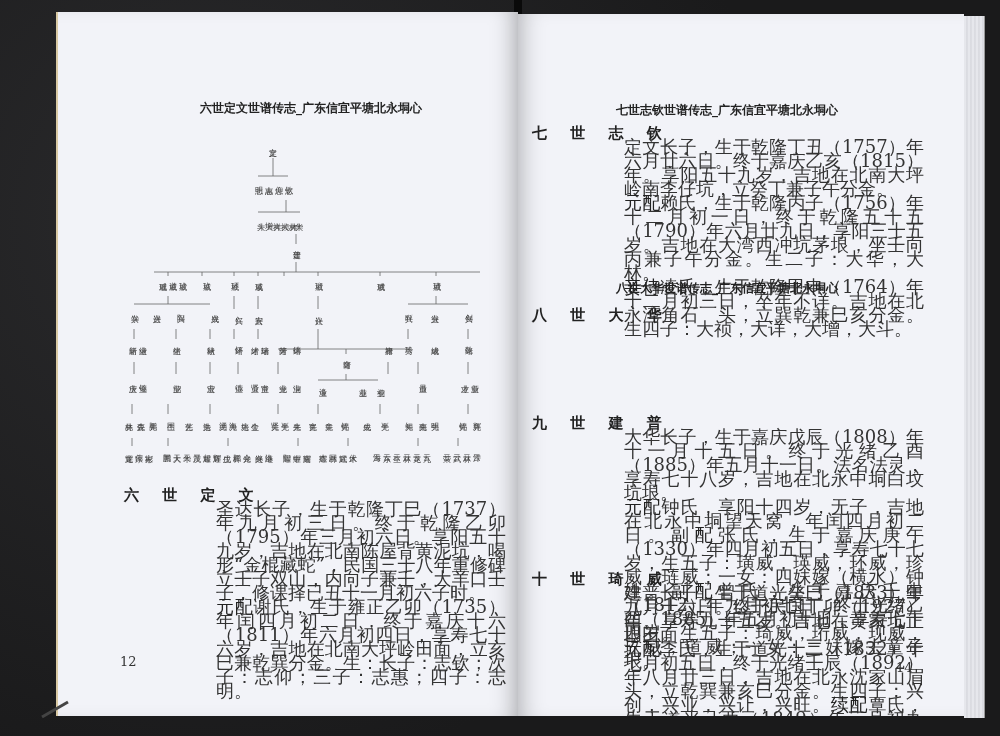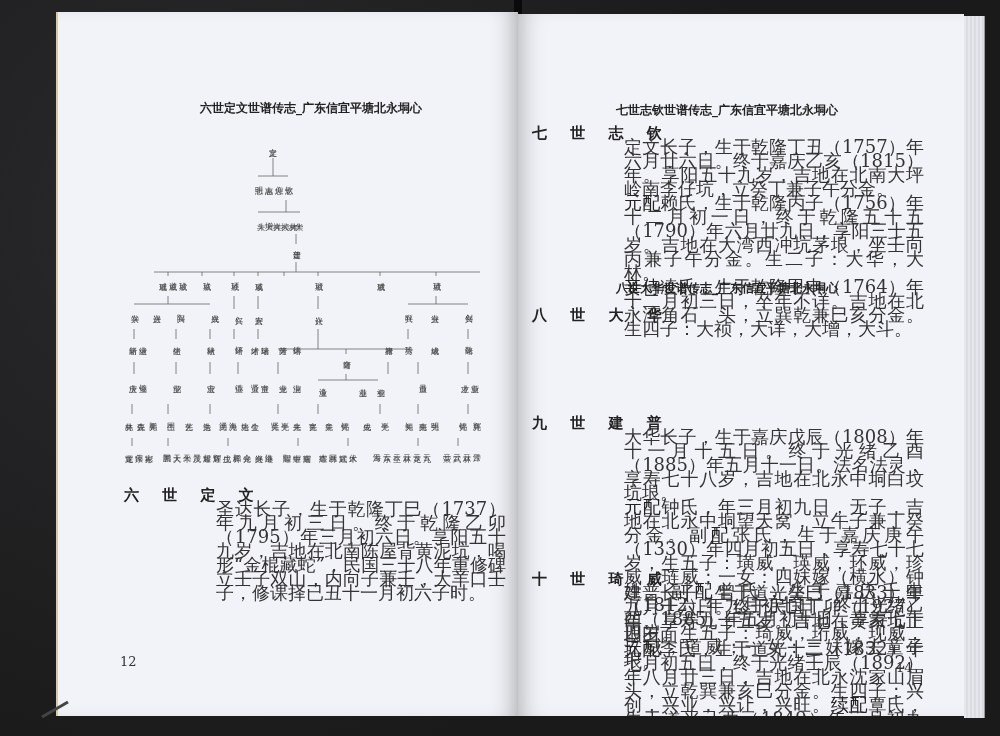--- a/index.html
+++ b/index.html
@@ -250,20 +250,21 @@
     <div class="tn" style="left:324px; top:324px;">云荣</div>
     <div class="tn" style="left:334px; top:324px;">云武</div>
     <div class="tn" style="left:344px; top:324px;">云林</div>
     <div class="tn" style="left:354px; top:324px;">云汗</div>
   </div>
 
   <div class="entry" style="left:66px; top:474px; width:382px;">
     <div class="gen-label">六 世 定 文</div>
     <div class="gen-body">
       <div><b></b><span>圣达长子，生于乾隆丁巳（1737）年九月初三日。终于乾隆乙卯（1795）年三月初六日。享阳五十九岁，吉地在北南陈屋背黄泥坑，喝形“金棍藏蛇”，民国三十八年重修碑立壬子双山，内向子兼壬，大羊口壬子，修课择已丑十一月初六子时。</span></div>
+      <div><b>元配</b><span>谢氏，生于雍正乙卯（1735）年闰四月初二日，终于嘉庆十六（1811）年六月初四日，享寿七十六岁，吉地在北南大坪岭田面，立亥巳兼乾巽分金。生：长子：志钦；次子：志仰；三子：志惠；四子：志明。</span></div>
     </div>
   </div>
 
   <div class="page-num" style="left:62px; top:642px;text-align:right;">12</div>
 </div>
 
 <div class="page page-right">
   <div class="section-title" style="left:98px; top:88px;text-align:center;">七世志钦世谱传志_广东信宜平塘北永垌心</div>
 
   <div class="entry" style="left:14px; top:110px; width:392px;">
@@ -280,21 +281,21 @@
   <div class="entry" style="left:14px; top:292px; width:392px;">
     <div class="gen-label">八 世 大 华</div>
     <div class="gen-body">
     </div>
   </div>
 
   <div class="entry" style="left:14px; top:400px; width:392px;">
     <div class="gen-label">九 世 建 普</div>
     <div class="gen-body">
       <div><b></b><span>大华长子，生于嘉庆戊辰（1808）年十一月十五日。终于光绪乙酉（1885）年五月十一日。法名法灵，享寿七十八岁，吉地在北永中垌白坟坑垠。</span></div>
-      <div><b>元配</b><span>钟氏，年三月初九日，无子，吉地在北永中垌望天窝，立午子兼丁癸分金。</span><b>副配</b><span>张氏，生于嘉庆庚午（1330）年四月初五日，享寿七十七岁，生五子：璜威，瑛威，环威，珍威，琏威；一女：四妹嫁（横水）钟姓。</span><b>副配</b><span>曾氏，生于嘉庆壬申（1812）年九月初七日，终于光绪乙酉（1885）年五月初十日，享寿七十四岁。生五子：琦威，珩威，现威，玖威，道威；一女：三妹嫁去童子垠。</span></div>
+      <div><b>元配</b><span>钟氏，享阳十四岁，无子，吉地在北永中垌望天窝，年闰四月初二日。</span><b>副配</b><span>张氏，生于嘉庆庚午（1330）年四月初五日，享寿七十七岁，生五子：璜威，瑛威，环威，珍威，琏威；一女：四妹嫁（横水）钟姓。</span><b>副配</b><span>曾氏，生于嘉庆壬申（1812）年九月初七日，终于光绪乙酉（1885）年五月初十日，享寿七十四岁。生五子：琦威，珩威，现威，玖威，道威；一女：三妹嫁去童子垠。</span></div>
     </div>
   </div>
 
   <div class="entry" style="left:14px; top:556px; width:392px;">
     <div class="gen-label">十 世 琦 威</div>
     <div class="gen-body">
       <div><b></b><span>建普长子，生于道光癸巳（1833）年九月十六日。终于民国丁卯（1927）年。享寿九十五岁。吉地在黄家坑正垠田面。</span></div>
       <div><b>元配</b><span>李氏，生于道光十二（1832）年七月初五日，终于光绪壬辰（1892）年八月廿三日，吉地在北永沈家山眉头，立乾巽兼亥巳分金。生四子：兴创，兴业，兴让，兴旺。</span><b>续配</b><span>覃氏，生于道光己酉（1849）年三月初九日，享寿八十八岁，</span></div>
     </div>
   </div>

